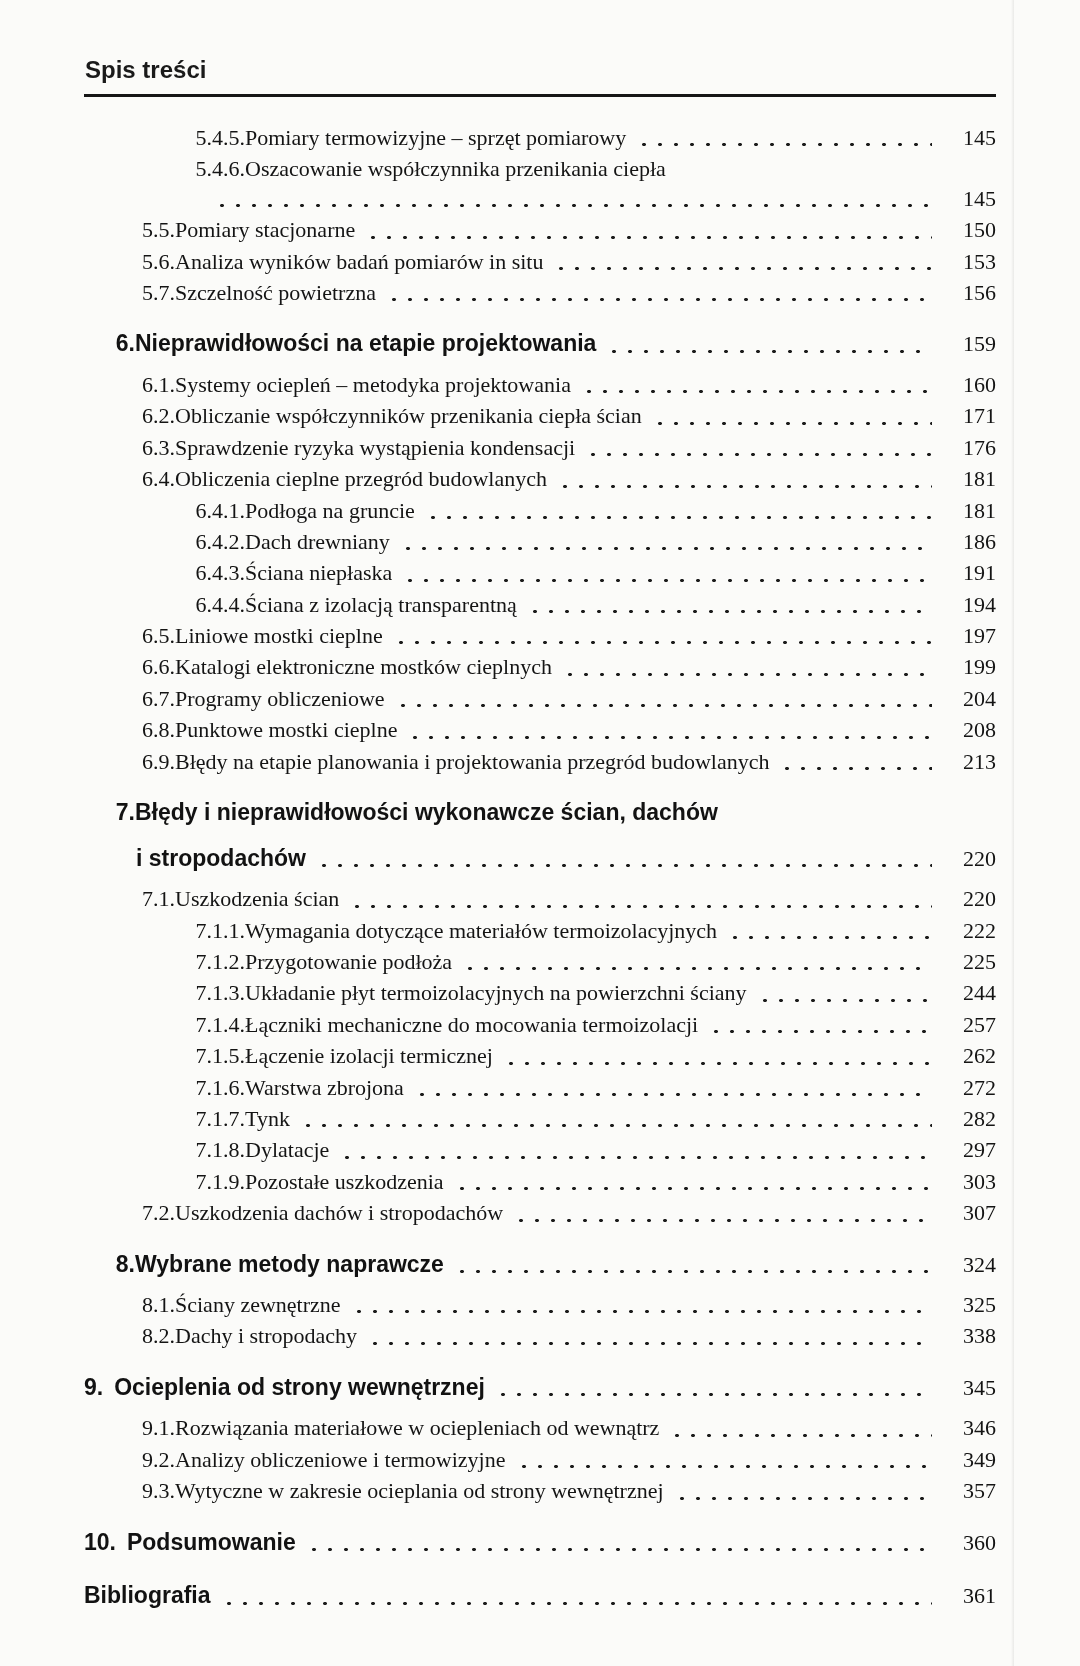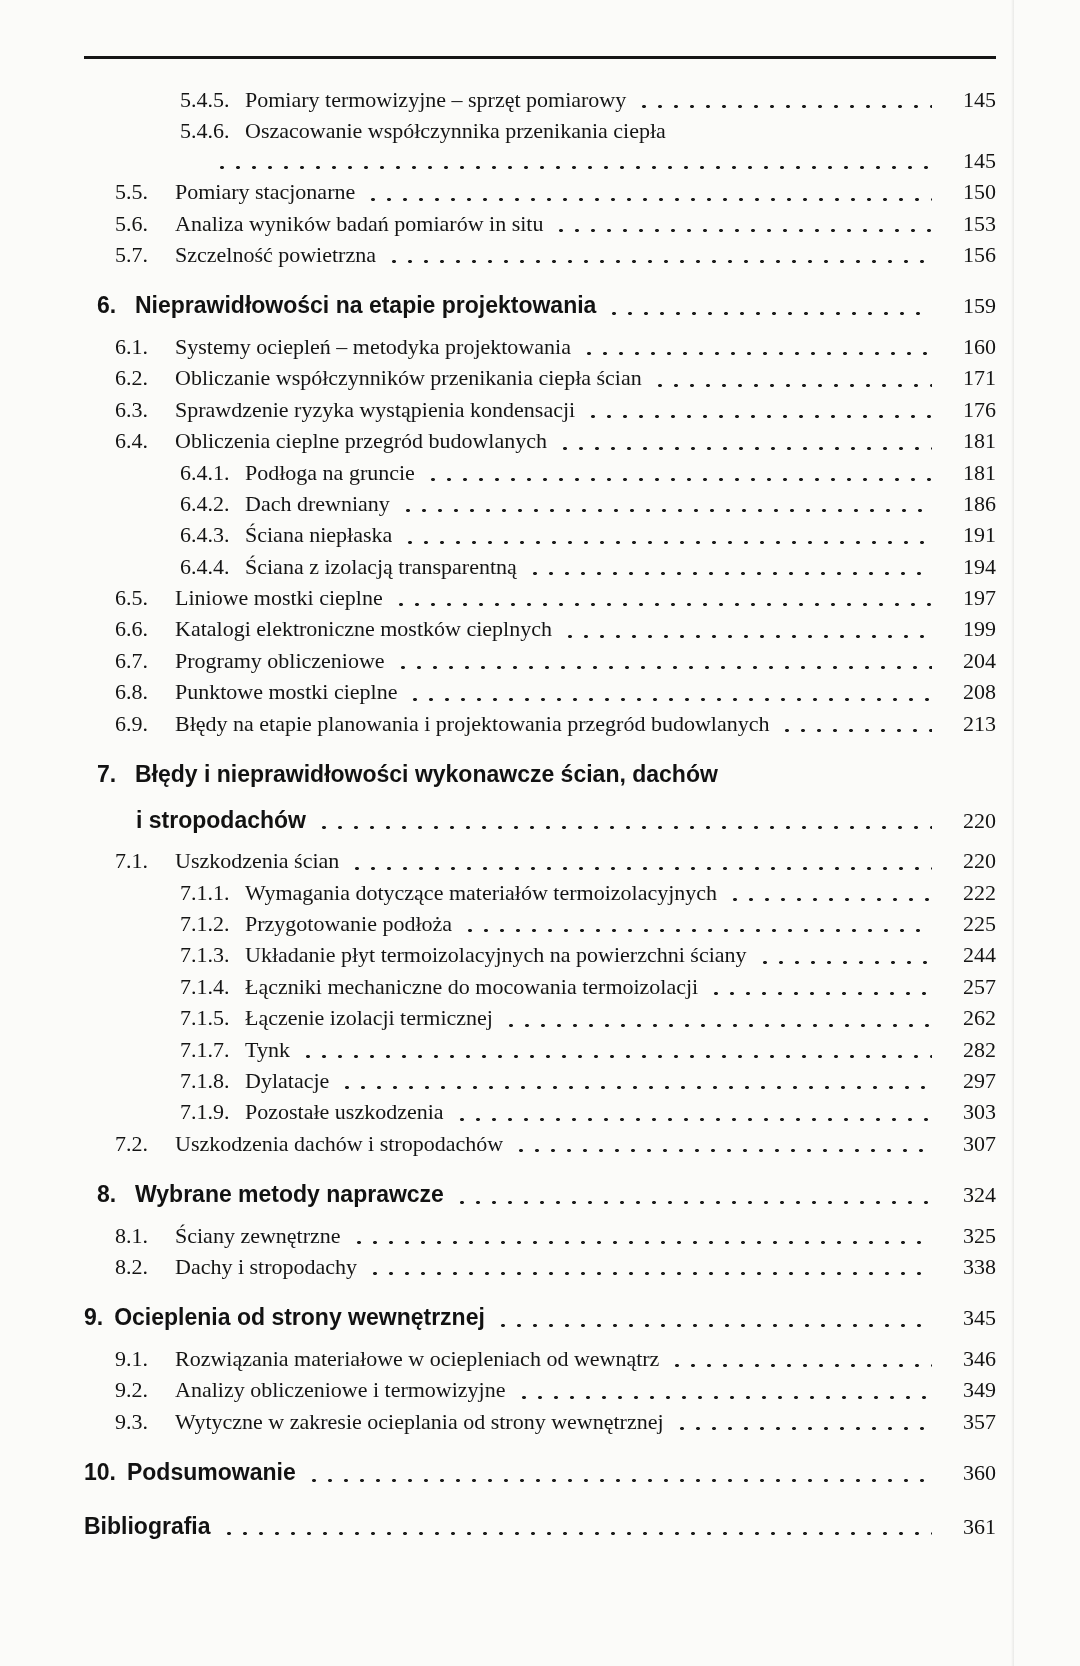--- a/index.html
+++ b/index.html
@@ -32,21 +32,21 @@
   }
   
   .row{
     display:flex;
     align-items:baseline;
     font-size:22px;
     line-height:1.2;
     margin-top:5px;
     white-space:nowrap;
   }
-  .row .num{flex:0 0 auto;}
+  .row .num{flex:0 0 auto;text-align:right;}
   .row .title{flex:0 1 auto; min-width:0; white-space:normal;}
   .row .dots{
     flex:1 1 auto;
     align-self:flex-end;
     height:5px;
     min-width:22px;
     margin:0 6px 4px 10px;
     background-image:radial-gradient(circle, #1c1c1c 1.6px, rgba(0,0,0,0) 2px);
     background-size:16px 5px;
     background-repeat:repeat-x;
@@ -80,20 +80,21 @@
   .lvl3 .num{min-width:65px;}
   .lvl3.cont{padding-left:120px; margin-top:3px;}
 </style>
 </head>
 <body>
 
 <div class="page-edge"></div>
 
 <div class="sheet">
   <header>
+    <h1 class="title">Spis treści</h1>
     <div class="rule"></div>
   </header>
   <main id="toc">
   <div class="row lvl3">
     <span class="num">5.4.5.</span>
     <span class="title">Pomiary termowizyjne – sprzęt pomiarowy</span>
     <span class="dots"></span>
     <span class="page">145</span>
   </div>
 
@@ -276,20 +277,26 @@
     <span class="page">257</span>
   </div>
 
   <div class="row lvl3">
     <span class="num">7.1.5.</span>
     <span class="title">Łączenie izolacji termicznej</span>
     <span class="dots"></span>
     <span class="page">262</span>
   </div>
 
+  <div class="row lvl3">
+    <span class="num">7.1.6.</span>
+    <span class="title">Warstwa zbrojona</span>
+    <span class="dots"></span>
+    <span class="page">272</span>
+  </div>
 
   <div class="row lvl3">
     <span class="num">7.1.7.</span>
     <span class="title">Tynk</span>
     <span class="dots"></span>
     <span class="page">282</span>
   </div>
 
   <div class="row lvl3">
     <span class="num">7.1.8.</span>

